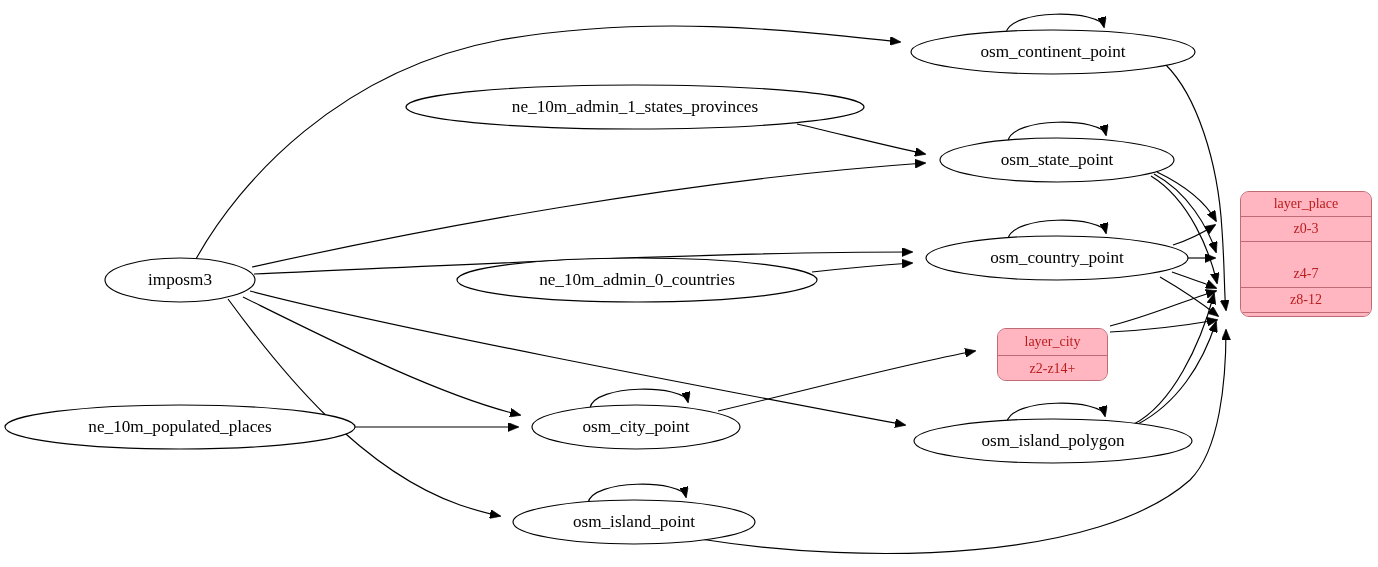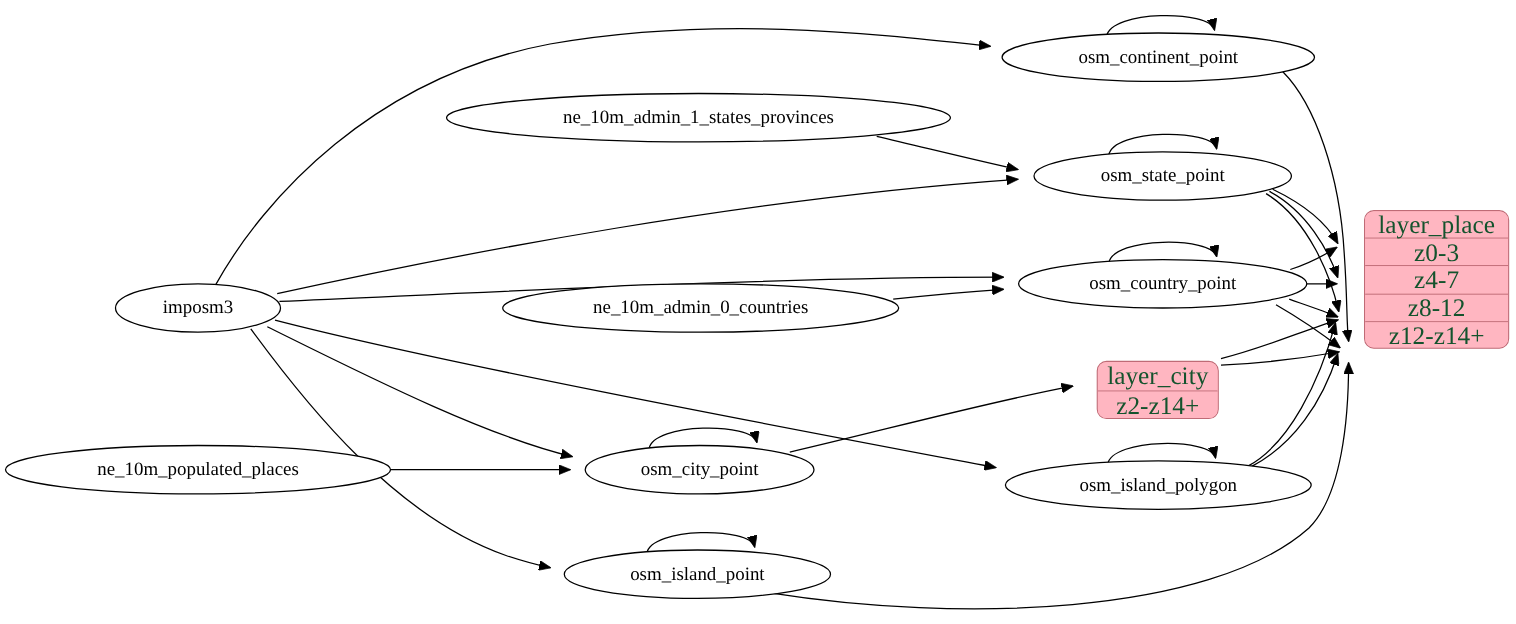--- a/index.html
+++ b/index.html
@@ -50,22 +50,22 @@
     position: absolute;
     box-sizing: border-box;
     background: #ffb6c1;
     border: 1.3px solid #bf6b76;
     border-radius: 9px;
     overflow: hidden;
   }
   .record-row {
     box-sizing: border-box;
     font-family: "Liberation Serif", "DejaVu Serif", serif;
-    font-size: 23px;
-    color: #14532d;
+    font-size: 14px;
+    color: #b91c1c;
     text-align: center;
     line-height: 1;
     display: flex;
     align-items: center;
     justify-content: center;
     background: #ffb6c1;
     border-bottom: 1.3px solid #bf6b76;
   }
   .record-row:last-child {
     border-bottom: none;
@@ -184,21 +184,21 @@
         <ellipse class="node-ellipse" cx="1053" cy="441" rx="139" ry="22"></ellipse>
         <text class="node-label" x="1053" y="442">osm_island_polygon</text>
       </g>
 
     </g>
   </svg>
 
   <div class="record-box" id="layer-place-box" style="left:1240px; top:191px; width:132px; height:126px;">
     <div class="record-row" style="height:25.2px;">layer_place</div>
     <div class="record-row" style="height:25.2px;">z0-3</div>
-    <div class="record-row" style="height:25.2px;">z4-7</div>
+    <div class="record-row" style="height:25.2px;margin-top:20px;">z4-7</div>
     <div class="record-row" style="height:25.2px;">z8-12</div>
     <div class="record-row" style="height:25.2px;">z12-z14+</div>
   </div>
 
   <div class="record-box" id="layer-city-box" style="left:997px; top:328px; width:111px; height:53px;">
     <div class="record-row" style="height:26.5px;">layer_city</div>
     <div class="record-row" style="height:26.5px;">z2-z14+</div>
   </div>
 
 </div>

